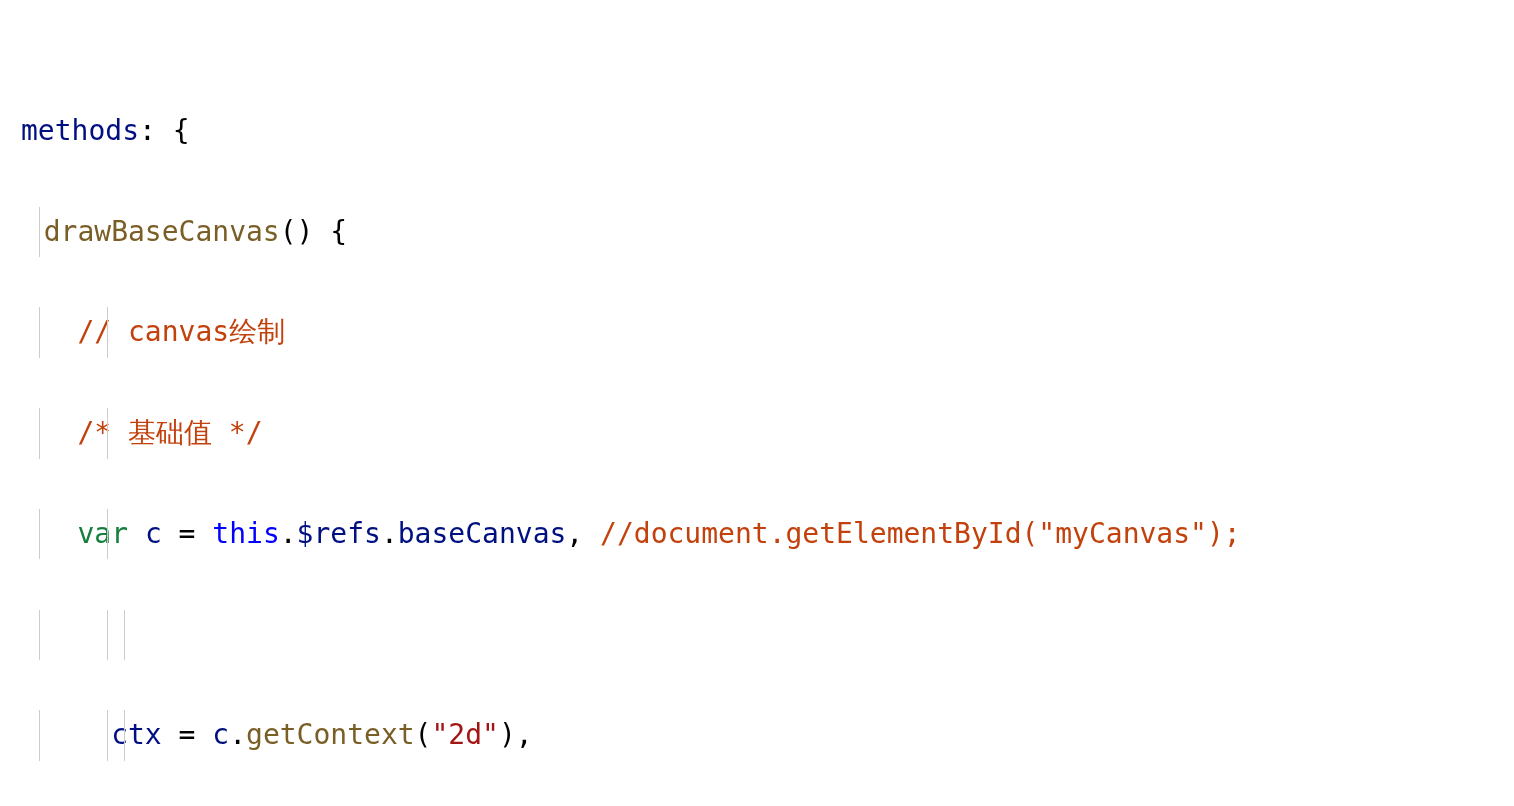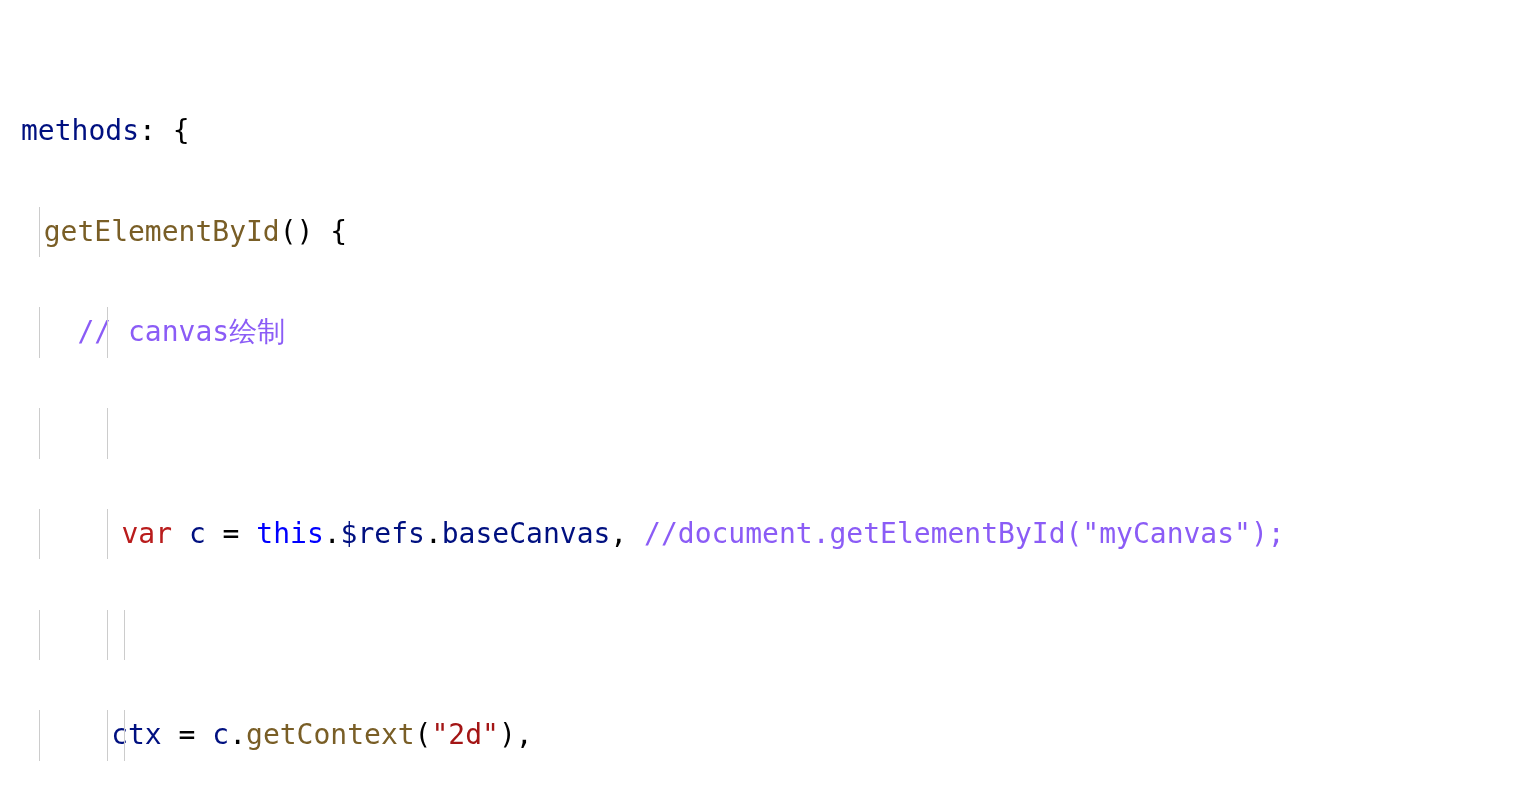--- a/index.html
+++ b/index.html
@@ -25,46 +25,46 @@
       min-height: 1.8em;
     }
     .indent-guide {
       position: absolute;
       width: 1px;
       background: #cccccc;
       top: 0;
       bottom: 0;
     }
     
-    .keyword { color: #b91c1c; margin-left: 44px; }
+    .keyword { color: #15803d; }
     .property { color: #001080; margin-left: 11px; }
     .method-name { color: #795e26; }
     .this-kw { color: #0000ff; text-align: center; }
-    .comment { color: #8b5cf6; }
+    .comment { color: #c2410c; }
     .string { color: #a31515; }
     .punctuation { color: #000000; }
     .variable { color: #001080; }
     
     .code-block {
       position: relative;
     }
     
     .guide-1 { left: 29px; }
     .guide-2 { left: 97px; }
     .guide-3 { left: 114px; }
   </style>
 </head>
 <body>
 
 <div class="code-container">
 <div class="code-block">
 <span class="line"><span class="property">methods</span><span class="punctuation">:</span><span class="punctuation"> {</span></span>
-<span class="line"><span class="indent-guide guide-1"></span><span>  </span><span class="method-name">getElementById</span><span class="punctuation">()</span><span class="punctuation"> {</span></span>
+<span class="line"><span class="indent-guide guide-1"></span><span>  </span><span class="method-name">drawBaseCanvas</span><span class="punctuation">()</span><span class="punctuation"> {</span></span>
 <span class="line"><span class="indent-guide guide-1"></span><span class="indent-guide guide-2"></span><span>    </span><span class="comment">// canvas绘制</span></span>
-<span class="line"><span class="indent-guide guide-1"></span><span class="indent-guide guide-2"></span><span>    </span></span>
+<span class="line"><span class="indent-guide guide-1"></span><span class="indent-guide guide-2"></span><span>    </span><span class="comment">/* 基础值 */</span></span>
 <span class="line"><span class="indent-guide guide-1"></span><span class="indent-guide guide-2"></span><span>    </span><span class="keyword">var</span><span> </span><span class="variable">c</span><span class="punctuation"> = </span><span class="this-kw">this</span><span class="punctuation">.</span><span class="variable">$refs</span><span class="punctuation">.</span><span class="variable">baseCanvas</span><span class="punctuation">, </span><span class="comment">//document.getElementById("myCanvas");</span></span>
 <span class="line"><span class="indent-guide guide-1"></span><span class="indent-guide guide-2"></span><span class="indent-guide guide-3"></span><span>      </span></span>
 <span class="line"><span class="indent-guide guide-1"></span><span class="indent-guide guide-2"></span><span class="indent-guide guide-3"></span><span>      </span><span class="variable">ctx</span><span class="punctuation"> = </span><span class="variable">c</span><span class="punctuation">.</span><span class="method-name">getContext</span><span class="punctuation">(</span><span class="string">"2d"</span><span class="punctuation">)</span><span class="punctuation">,</span></span>
 
 
 
 
 
 
 

